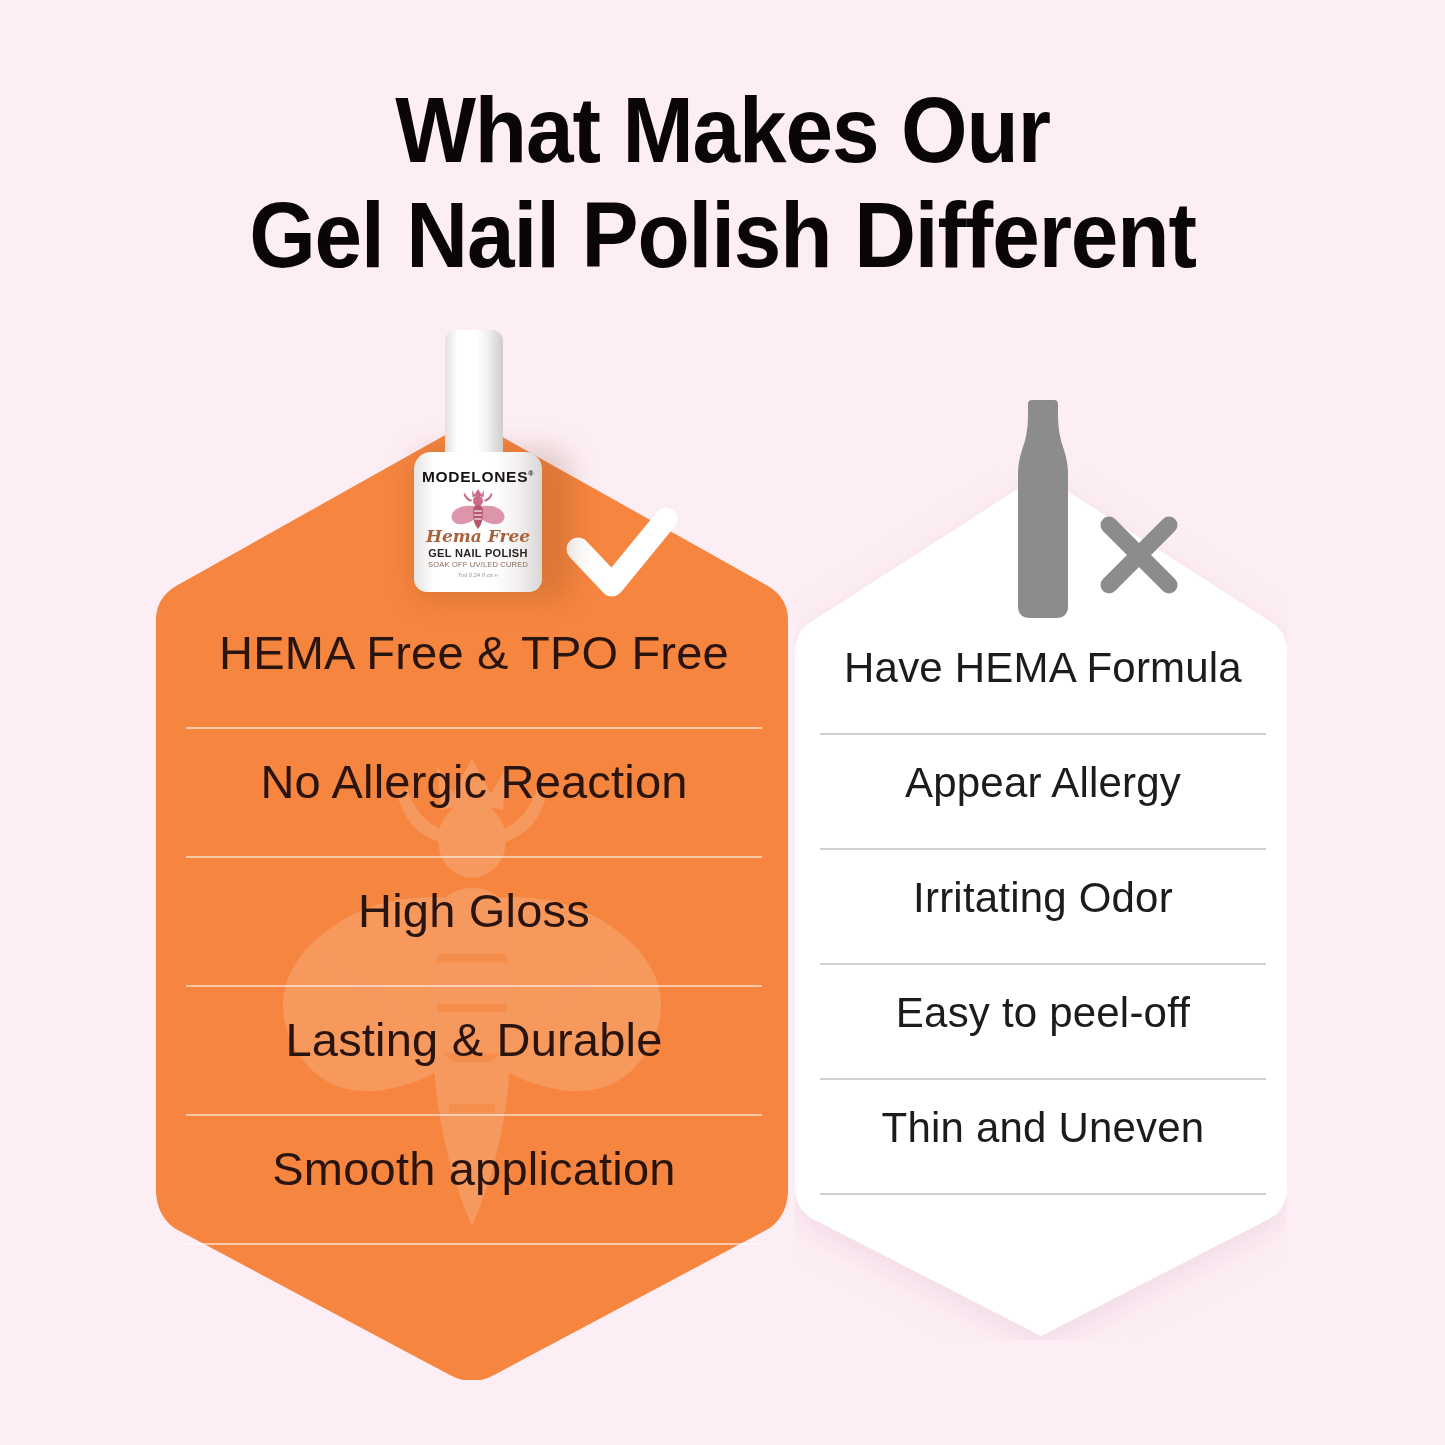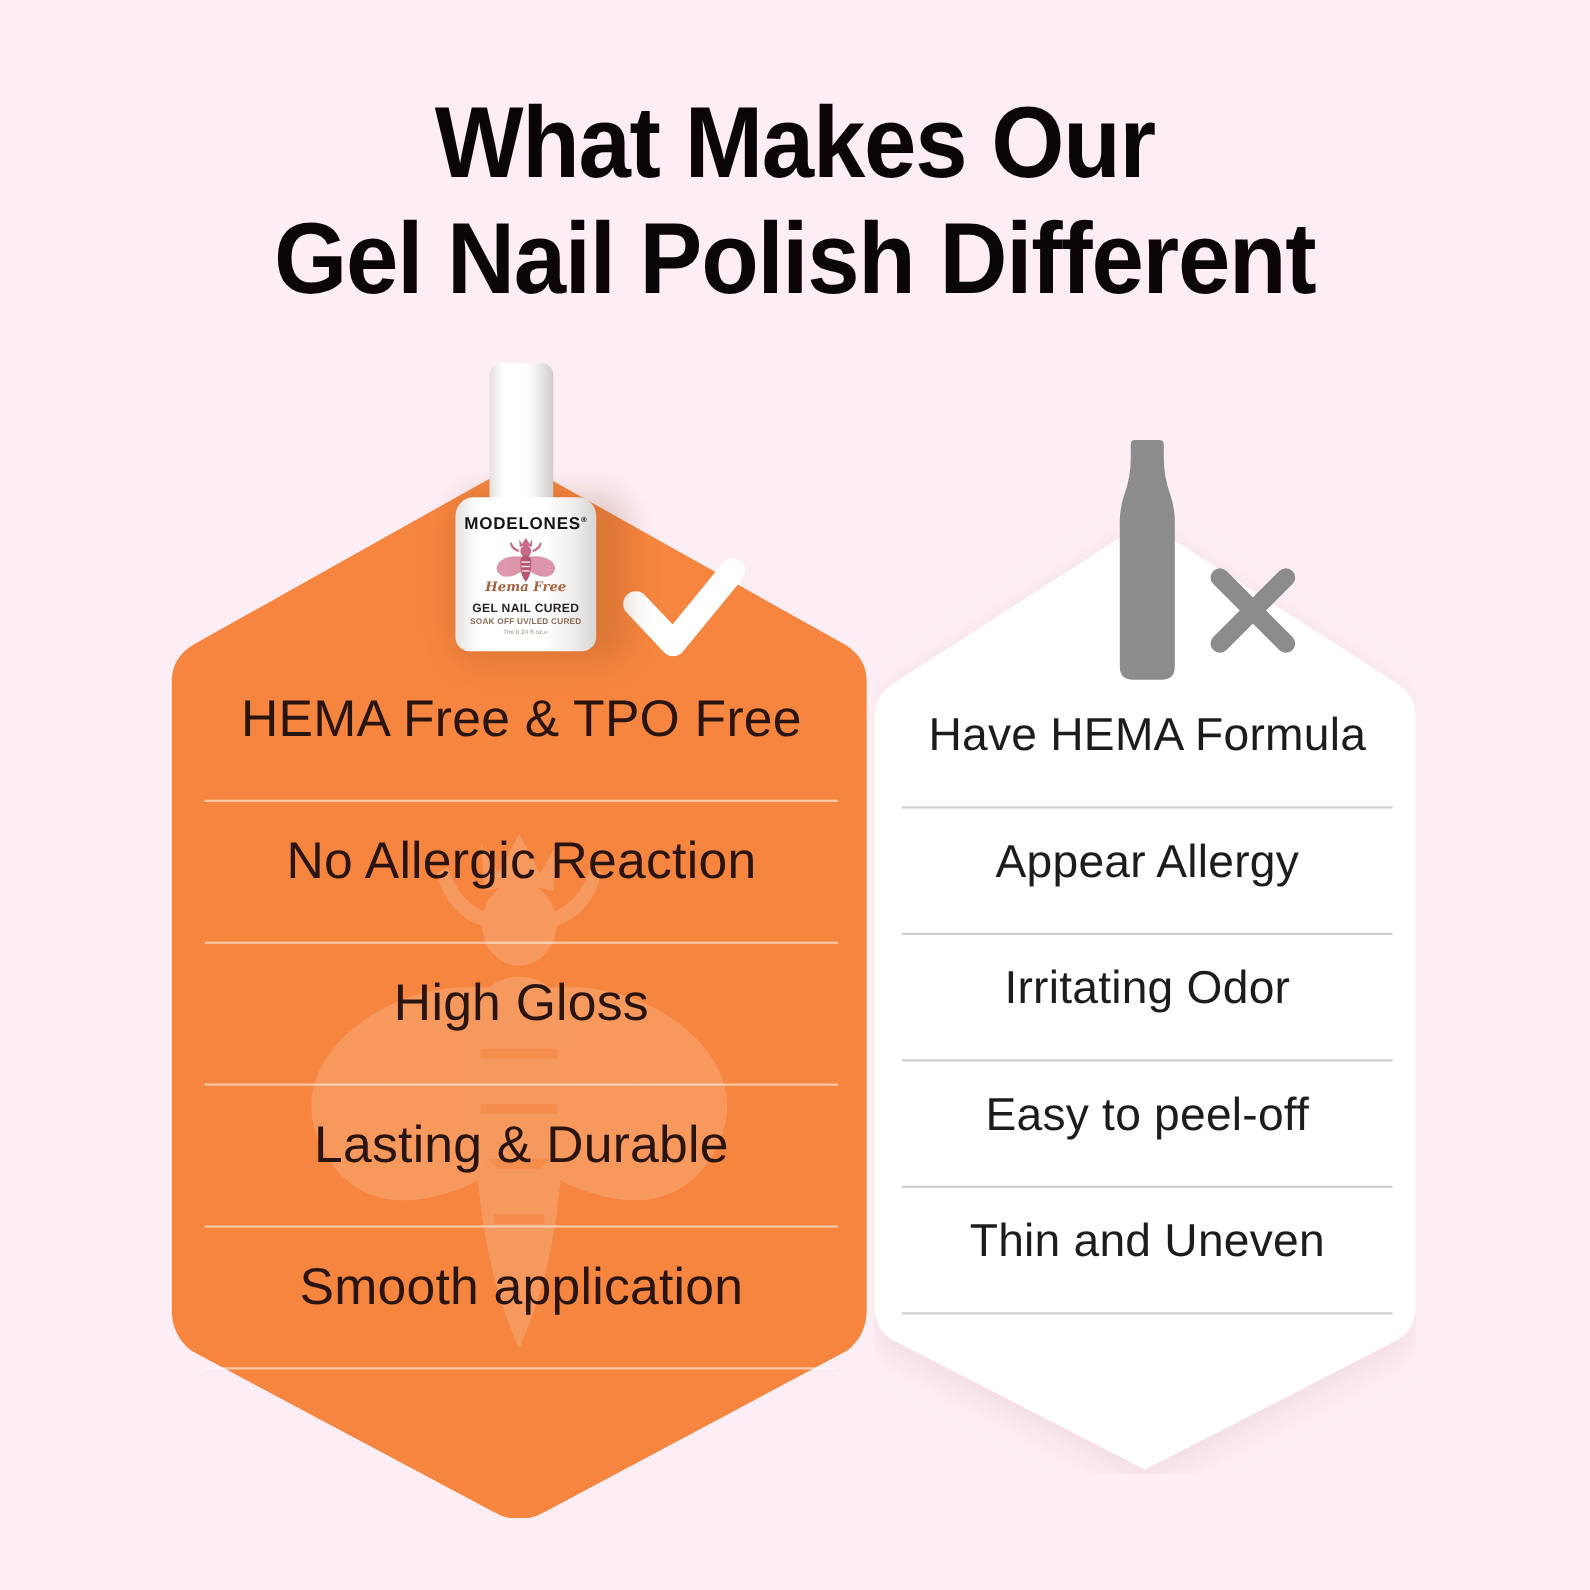--- a/index.html
+++ b/index.html
@@ -191,21 +191,21 @@
     height: 40px;
     transform: translateX(-50%);
   }
   .label-script {
     position: absolute;
     left: 0; right: 0;
     top: 74px;
     text-align: center;
     font-family: "DejaVu Serif", serif;
     font-style: italic;
-    font-size: 12px;
+    font-size: 17px;
     font-weight: bold;
     color: #a8623c;
     white-space: nowrap;
   }
   .label-sub1 {
     position: absolute;
     left: 0; right: 0;
     top: 95px;
     text-align: center;
     font-size: 11px;
@@ -216,21 +216,20 @@
   }
   .label-sub2 {
     position: absolute;
     left: 0; right: 0;
     top: 108px;
     text-align: center;
     font-size: 7.5px;
     letter-spacing: 0.2px;
     color: #8a6a56;
     white-space: nowrap;
-    font-weight: bold;
   }
   .label-sub3 {
     position: absolute;
     left: 0; right: 0;
     top: 120px;
     text-align: center;
     font-size: 5.5px;
     letter-spacing: 0.2px;
     color: #a08a7c;
     white-space: nowrap;
@@ -372,19 +371,19 @@
         </g>
         <path fill="#b8566f" d="M29,16 Q33.5,16 34,21 L33.6,29 Q33,35 29,40 Q25,35 24.4,29 L24,21 Q24.5,16 29,16 Z"></path>
         <g stroke="#ffffff" stroke-width="1.3" fill="none" opacity="0.85">
           <path d="M25,22 H33"></path>
           <path d="M25,26 H33"></path>
           <path d="M25.5,30 H32.5"></path>
         </g>
       </svg>
 
       <div class="label-script">Hema Free</div>
-      <div class="label-sub1">GEL NAIL CURED</div>
+      <div class="label-sub1">GEL NAIL POLISH</div>
       <div class="label-sub2">SOAK OFF UV/LED CURED</div>
       <div class="label-sub3">7ml 0.24 fl.oz.℮</div>
     </div>
   </div>
 
 </div>
 
 </body></html>

